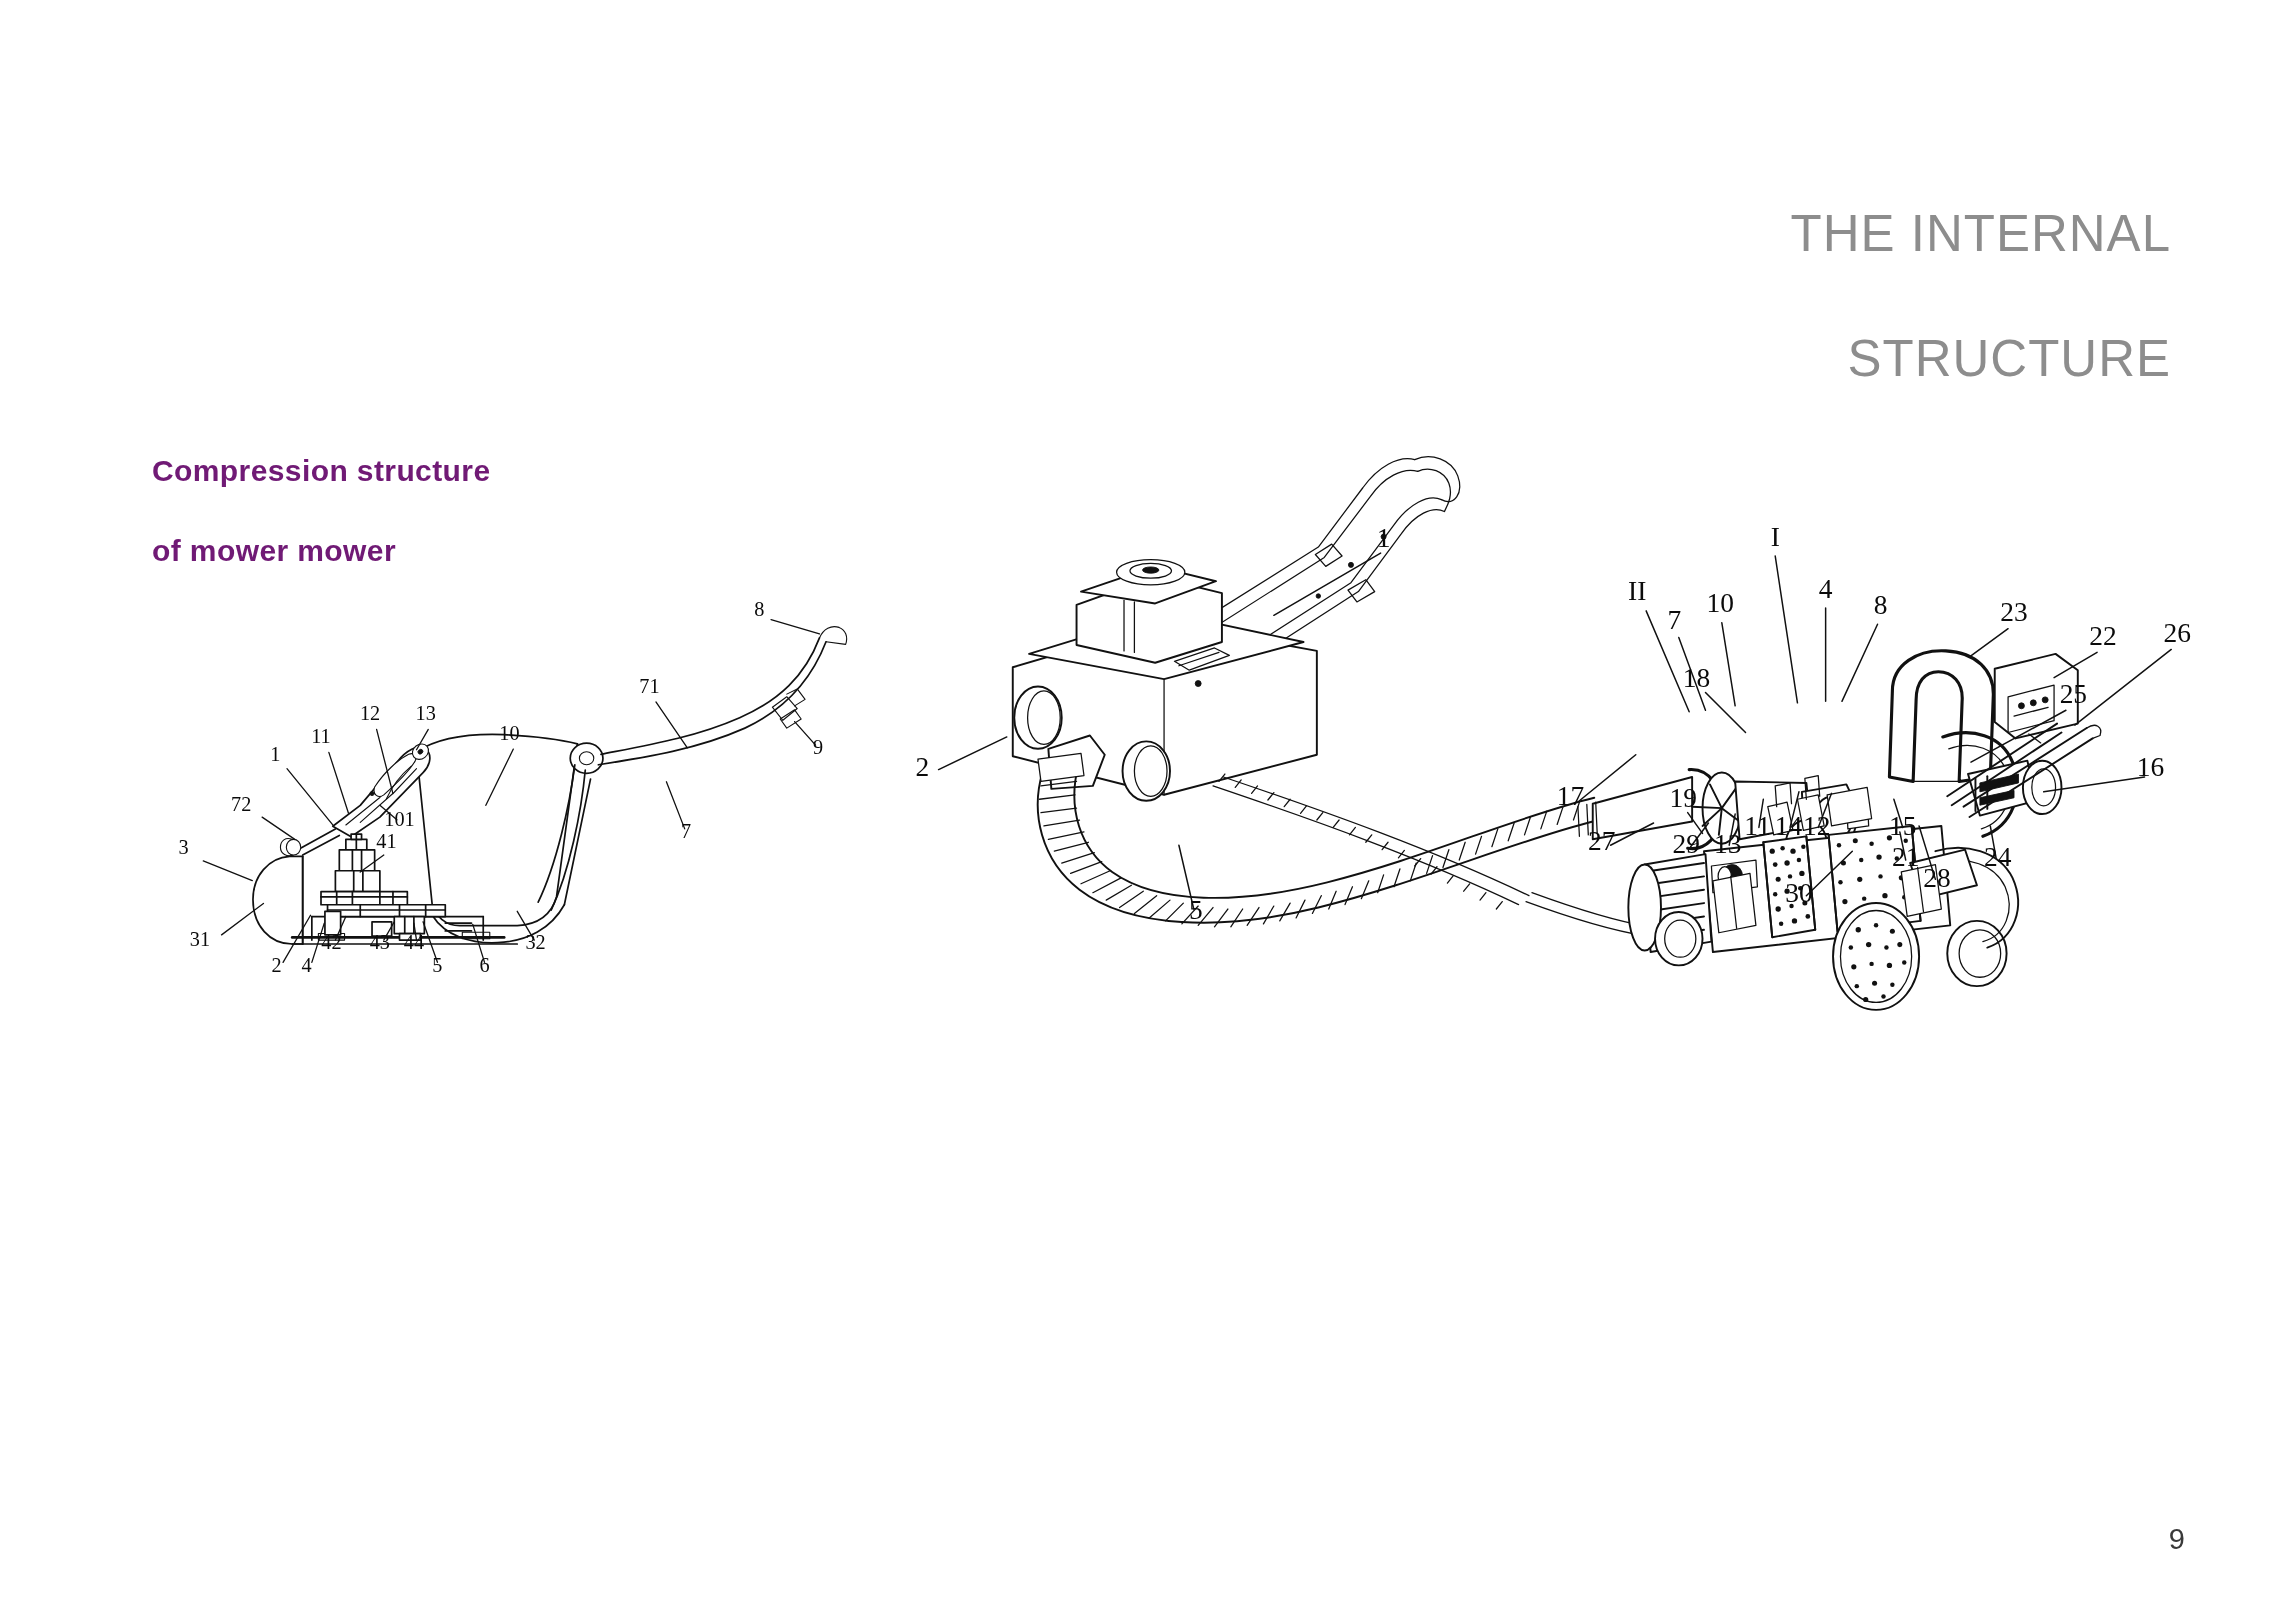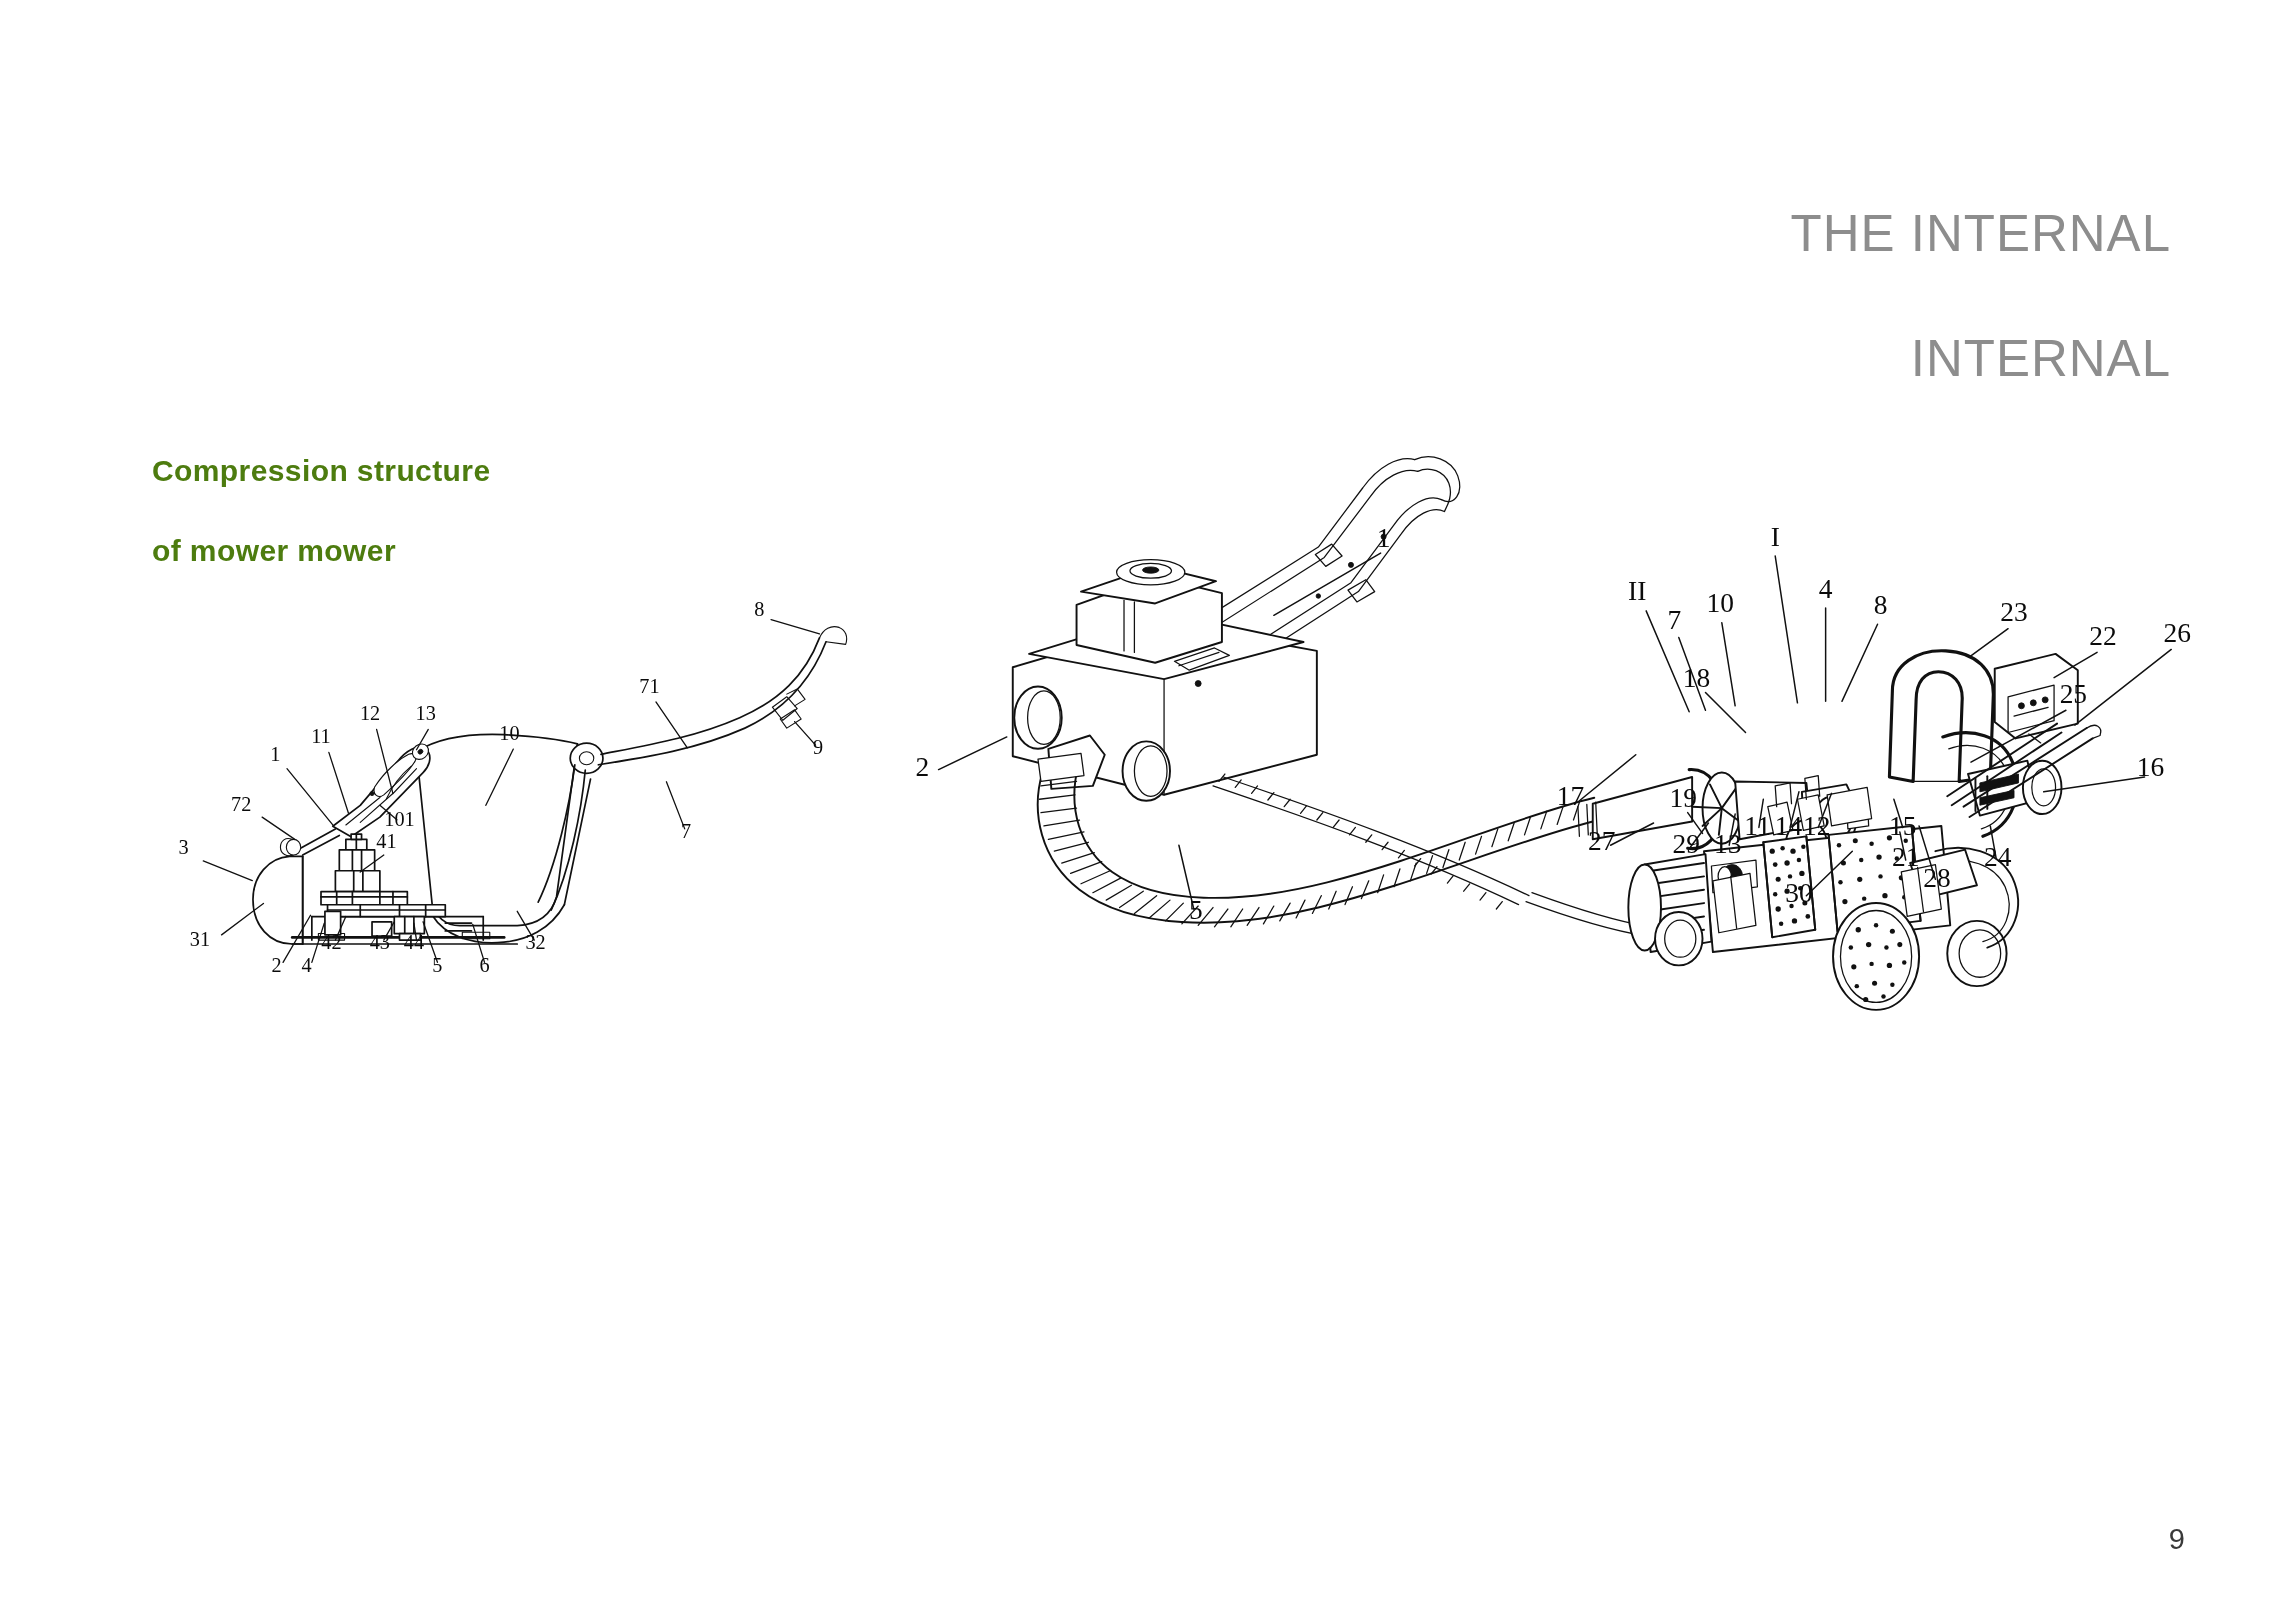--- a/index.html
+++ b/index.html
@@ -30,21 +30,21 @@
     white-space: pre-line;
     margin-left: 44px;
   }
   #doc-title .line { display: block; }
 
   
   #section-caption {
     position: absolute;
     left: 152px;
     top: 411px;
-    color: #4d7c0f;
+    color: #701a75;
     font-family: "Liberation Sans", sans-serif;
     font-weight: bold;
     font-size: 30px;
     line-height: 1.33;
     letter-spacing: 0.4px;
     white-space: pre-line;
   }
   #section-caption .line { display: block; }
 
   
@@ -82,21 +82,21 @@
     font-weight: 400;
   }
   .callout.big { font-size: 37px; }
   .callout.roman { font-size: 37px; font-family: "Liberation Serif", serif; }
 </style>
 </head>
 <body>
 
 <div id="doc-title">
   <span class="line">THE INTERNAL</span>
-  <span class="line">INTERNAL</span>
+  <span class="line">STRUCTURE</span>
 </div>
 
 <div id="section-caption">
   <span class="line">Compression  structure</span>
   <span class="line">of mower mower</span>
 </div>
 
 <div class="figure-stage" id="figure-left">
   <svg viewBox="0 0 1200 680" preserveAspectRatio="xMidYMid meet">
 

